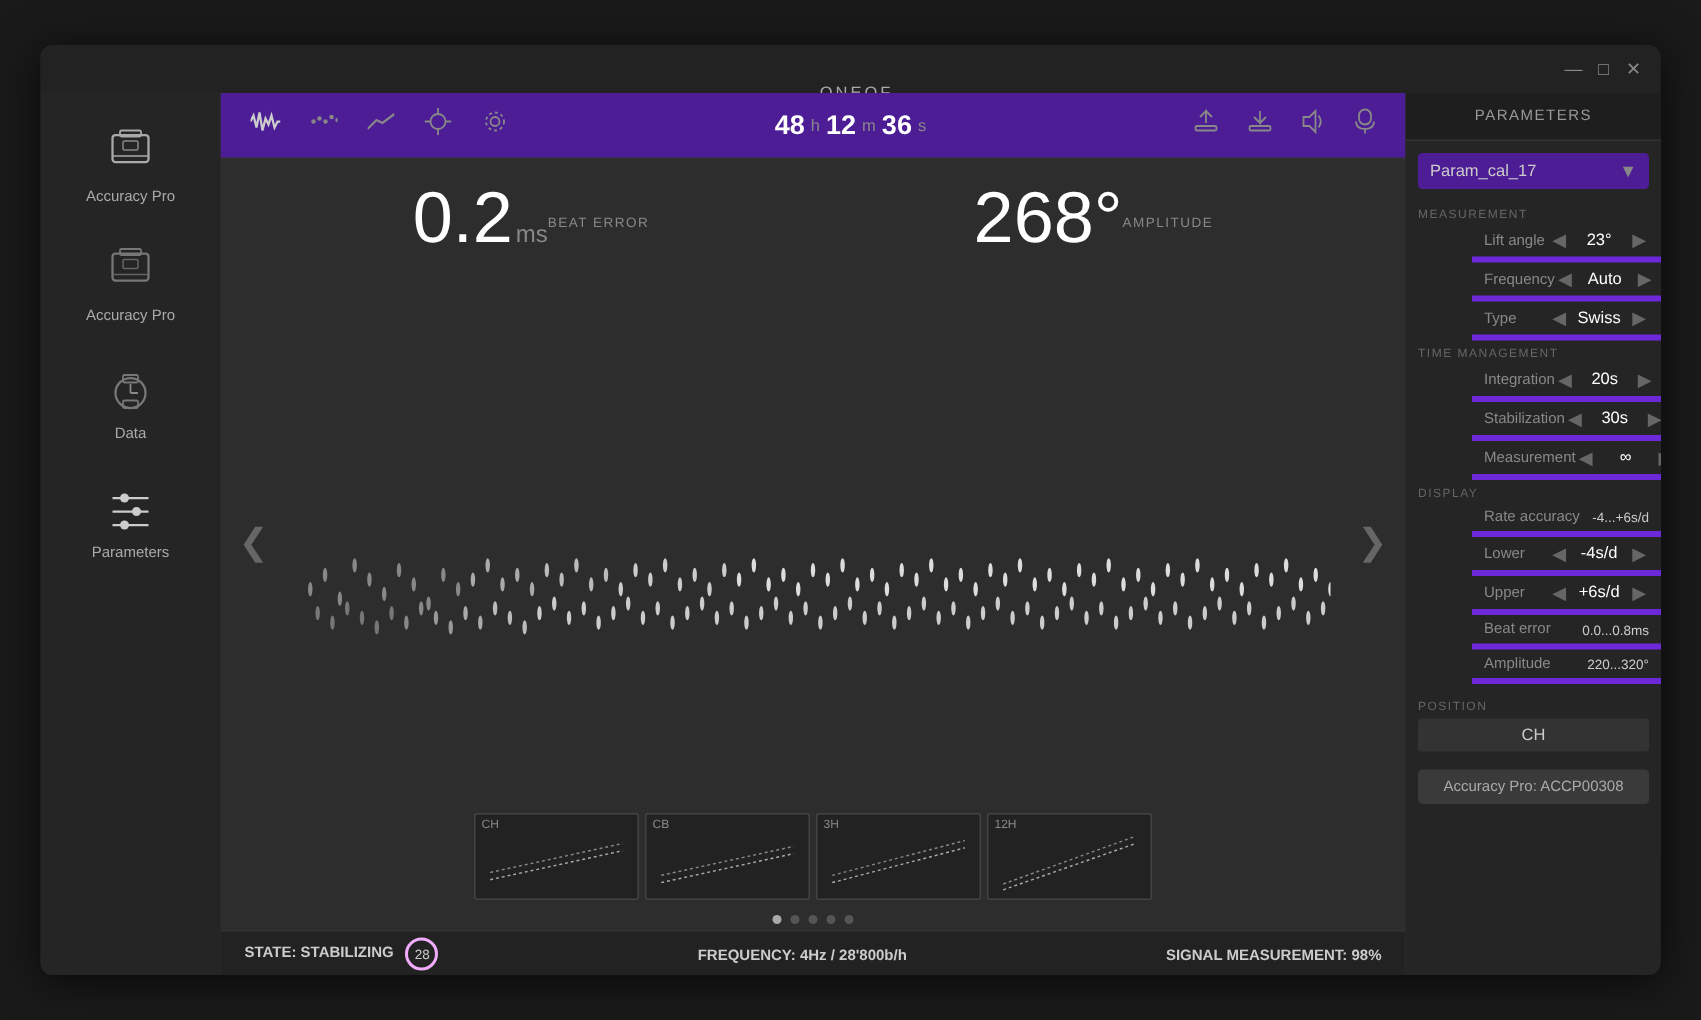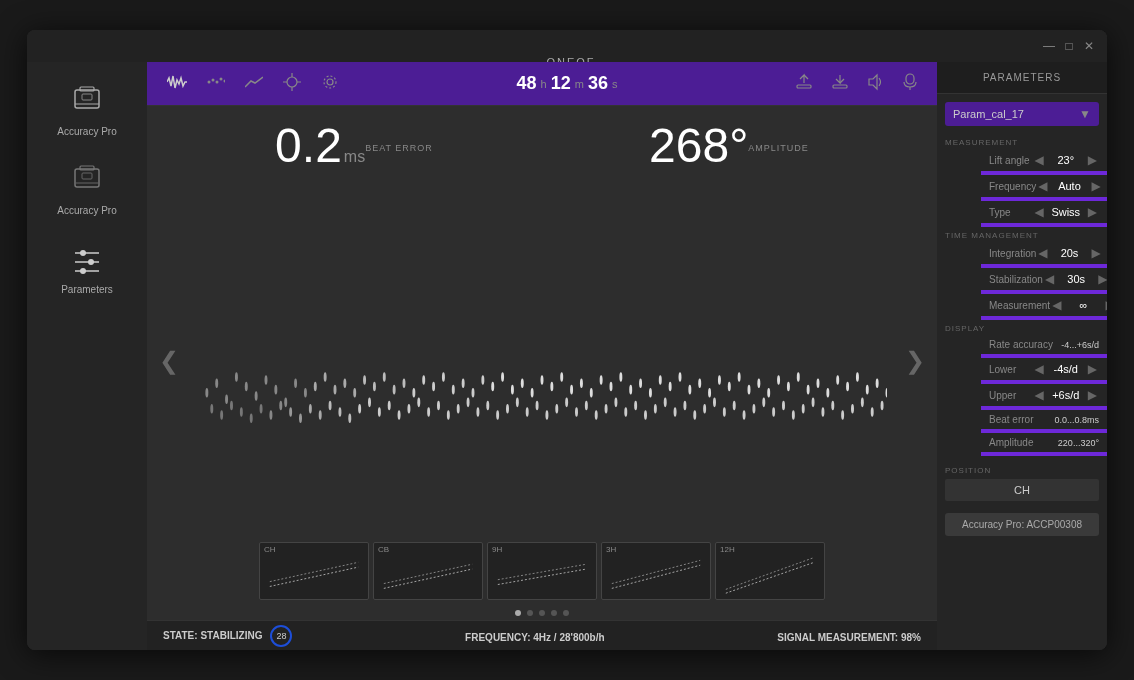--- a/index.html
+++ b/index.html
@@ -257,21 +257,21 @@
     }
     .status-text {
       font-size: 10px;
       color: #888;
     }
     .status-text span { color: #ccc; font-weight: bold; }
     .status-badge {
       width: 22px;
       height: 22px;
       border-radius: 50%;
-      border: 2px solid #1d4ed8;
+      border: 2px solid #f0abfc;
       color: #ccc;
       font-size: 9px;
       display: inline-flex;
       align-items: center;
       justify-content: center;
       margin-left: 8px;
     }
     
     .params-panel {
       width: 170px;
@@ -407,20 +407,30 @@
       <div class="sidebar-item">
         <svg viewBox="0 0 40 40" fill="none">
           <rect x="8" y="8" width="24" height="18" rx="2" stroke="#777" stroke-width="1.5" fill="none"></rect>
           <rect x="13" y="5" width="14" height="4" rx="1" stroke="#777" stroke-width="1.2" fill="none"></rect>
           <line x1="8" y1="22" x2="32" y2="22" stroke="#666" stroke-width="1"></line>
           <rect x="15" y="12" width="10" height="6" rx="1" stroke="#666" stroke-width="1" fill="none"></rect>
         </svg>
         <span class="sidebar-label">Accuracy Pro</span>
       </div>
 
+      <div class="sidebar-item">
+        <svg viewBox="0 0 40 40" fill="none">
+          <circle cx="20" cy="22" r="10" stroke="#777" stroke-width="1.5" fill="none"></circle>
+          <rect x="15" y="10" width="10" height="5" rx="1" stroke="#777" stroke-width="1.2" fill="none"></rect>
+          <rect x="15" y="27" width="10" height="5" rx="1" stroke="#777" stroke-width="1.2" fill="none"></rect>
+          <line x1="20" y1="22" x2="20" y2="16" stroke="#888" stroke-width="1.2"></line>
+          <line x1="20" y1="22" x2="25" y2="22" stroke="#888" stroke-width="1.2"></line>
+        </svg>
+        <span class="sidebar-label">Data</span>
+      </div>
 
       <div class="sidebar-item">
         <svg viewBox="0 0 40 40" fill="none">
           <line x1="8" y1="13" x2="32" y2="13" stroke="#ccc" stroke-width="1.5"></line>
           <circle cx="16" cy="13" r="3" fill="#ccc"></circle>
           <line x1="8" y1="22" x2="32" y2="22" stroke="#ccc" stroke-width="1.5"></line>
           <circle cx="24" cy="22" r="3" fill="#ccc"></circle>
           <line x1="8" y1="31" x2="32" y2="31" stroke="#ccc" stroke-width="1.5"></line>
           <circle cx="16" cy="31" r="3" fill="#ccc"></circle>
         </svg>
@@ -698,27 +708,20 @@
           </svg>
         </div>
         <div class="thumbnail">
           <span class="thumbnail-label">CB</span>
           <svg viewBox="0 0 110 58" preserveAspectRatio="none">
             <line x1="10" y1="42" x2="100" y2="22" stroke="#888" stroke-width="1" stroke-dasharray="2 2"></line>
             <line x1="10" y1="47" x2="100" y2="27" stroke="#aaa" stroke-width="1" stroke-dasharray="2 2"></line>
           </svg>
         </div>
         <div class="thumbnail">
-          <span class="thumbnail-label">9H</span>
-          <svg viewBox="0 0 110 58" preserveAspectRatio="none">
-            <line x1="10" y1="38" x2="100" y2="22" stroke="#888" stroke-width="1" stroke-dasharray="2 2"></line>
-            <line x1="10" y1="43" x2="100" y2="27" stroke="#aaa" stroke-width="1" stroke-dasharray="2 2"></line>
-          </svg>
-        </div>
-        <div class="thumbnail">
           <span class="thumbnail-label">3H</span>
           <svg viewBox="0 0 110 58" preserveAspectRatio="none">
             <line x1="10" y1="42" x2="100" y2="18" stroke="#888" stroke-width="1" stroke-dasharray="2 2"></line>
             <line x1="10" y1="47" x2="100" y2="23" stroke="#aaa" stroke-width="1" stroke-dasharray="2 2"></line>
           </svg>
         </div>
         <div class="thumbnail">
           <span class="thumbnail-label">12H</span>
           <svg viewBox="0 0 110 58" preserveAspectRatio="none">
             <line x1="10" y1="48" x2="100" y2="15" stroke="#888" stroke-width="1" stroke-dasharray="2 2"></line>

